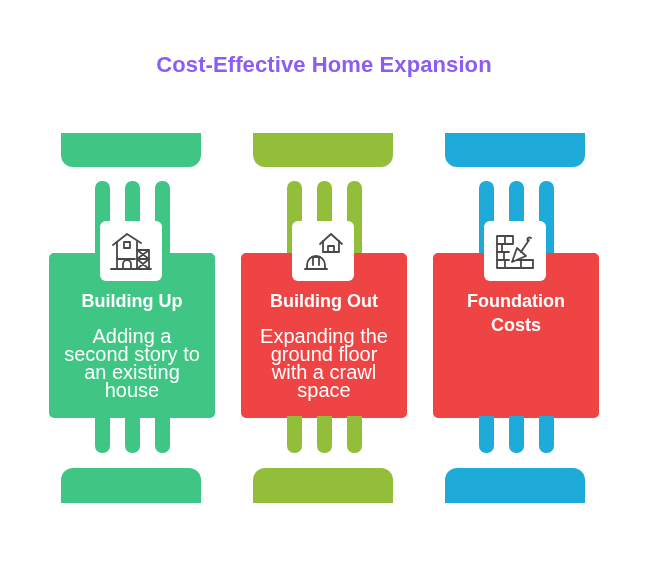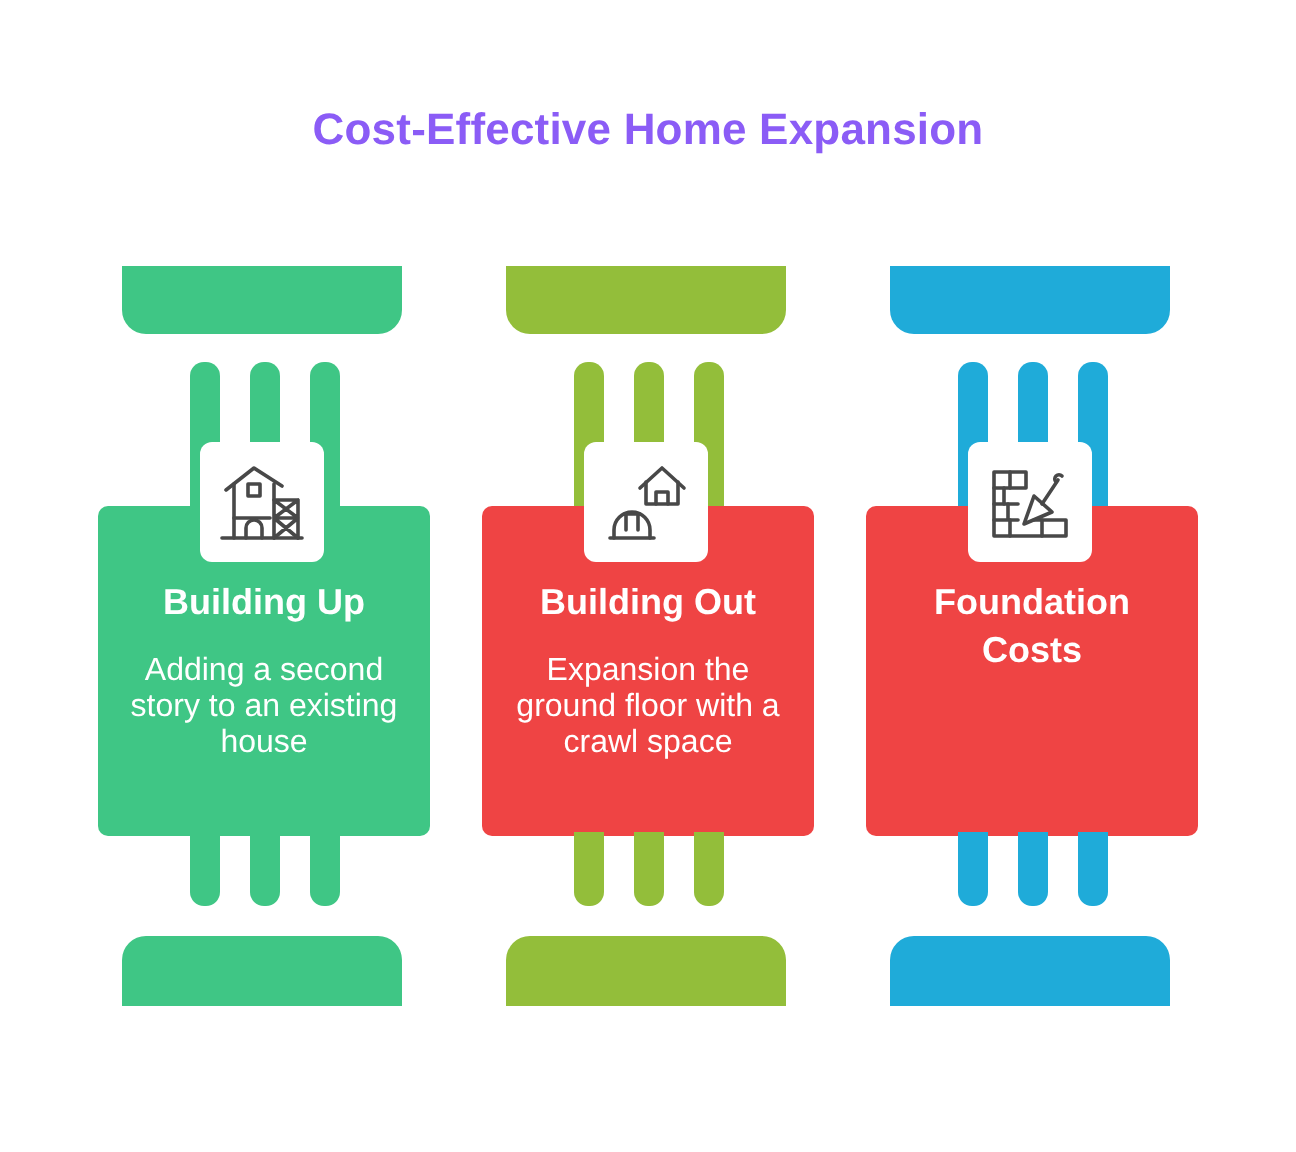--- a/index.html
+++ b/index.html
@@ -30,21 +30,21 @@
     .card {
       position: absolute; left: 0; top: 253px; width: 166px; height: 165px;
       border-radius: 5px; color: #ffffff; text-align: center;
     }
     .card-title {
       position: absolute; left: 0; width: 166px; top: 36px;
       font-size: 18px; font-weight: bold; line-height: 24px;
     }
     .card-desc {
       position: absolute; left: 14px; width: 138px;
-      font-size: 16px; line-height: 18px;
+      font-size: 20px; line-height: 18px;
     }
     .icon-box {
       position: absolute; left: 51px; top: 221px; width: 62px; height: 60px;
       background: #ffffff; border-radius: 6px;
       display: flex; align-items: center; justify-content: center;
     }
     .icon-box svg { width: 46px; height: 46px; }
   </style>
 </head>
 <body>
@@ -78,21 +78,21 @@
   </div>
 </div>
 
 <div class="column" style="left:241px;">
   <div class="cap-top" style="background:#93BE3A;"></div>
   <div class="pillar top" style="left:46px;background:#93BE3A;"></div>
   <div class="pillar top" style="left:76px;background:#93BE3A;"></div>
   <div class="pillar top" style="left:106px;background:#93BE3A;"></div>
   <div class="card" style="background:#ef4444;">
     <div class="card-title">Building Out</div>
-    <div class="card-desc" style="top:74px;">Expansion the ground floor with a crawl space</div>
+    <div class="card-desc" style="top:74px;">Expanding the ground floor with a crawl space</div>
   </div>
   <div class="pillar bottom" style="left:46px;background:#93BE3A;"></div>
   <div class="pillar bottom" style="left:76px;background:#93BE3A;"></div>
   <div class="pillar bottom" style="left:106px;background:#93BE3A;"></div>
   <div class="cap-bottom" style="background:#93BE3A;"></div>
   <div class="icon-box">
     <svg viewBox="0 0 46 46" fill="none" stroke="#484848" stroke-width="1.8" stroke-linecap="round" stroke-linejoin="round">
       <path d="M20 16 L31 6 L42 16"></path>
       <path d="M23 13 V24 H39 V13"></path>
       <path d="M28 24 V18 H34 V24"></path>

